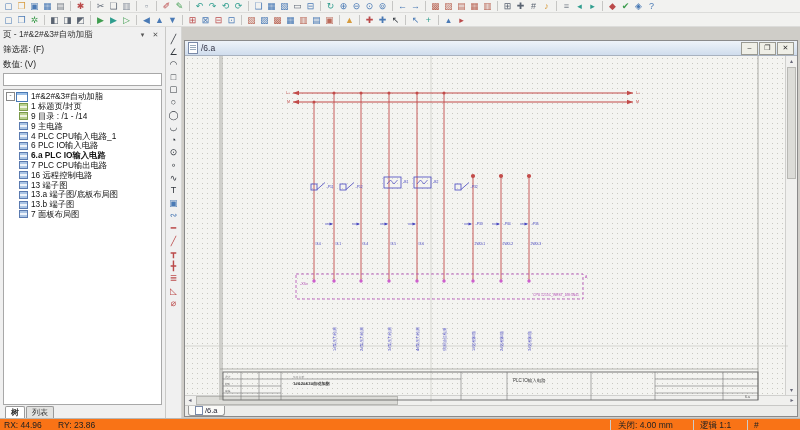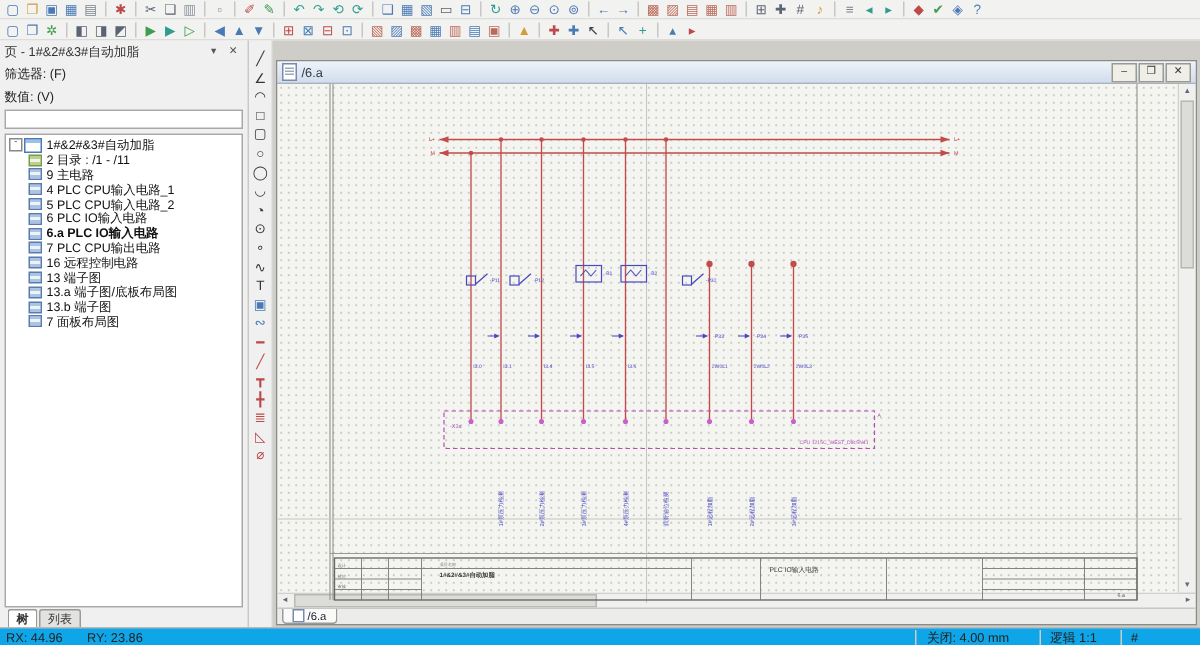--- a/index.html
+++ b/index.html
@@ -62,21 +62,21 @@
   .vscroll .thumb{height:110px;background:#dcdcd8;border:1px solid #b8b8b4;margin:1px;}
   .sarrow{height:10px;text-align:center;line-height:10px;}
   .hscroll{height:9px;background:#f0f0ee;border-top:1px solid #d0d0ce;display:flex;align-items:center;font-size:6px;color:#667;}
   .hscroll .sarrow{width:10px;height:9px;line-height:9px;}
   .hscroll .thumb{width:200px;height:7px;background:#dcdcd8;border:1px solid #b8b8b4;margin:0 1px;}
   .sheettabs{height:10px;background:#ececea;border-top:1px solid #c8c8c6;display:flex;align-items:flex-start;padding-left:3px;}
   .sheettab{display:flex;align-items:center;gap:2px;background:#fafaf8;border:1px solid #9a9a9a;border-top:none;
             height:9px;padding:0 6px;font-size:7.5px;color:#223;border-radius:0 0 3px 3px;}
   .sheettab .mini{width:6px;height:7px;background:#fff;border:1px solid #7a8aa8;}
   
-  #status{position:absolute;left:0;top:418px;width:800px;height:12px;background:#0ea5e9;
+  #status{position:absolute;left:0;top:418px;width:800px;height:12px;background:#f97316;
           border-top:1px solid #b8b8b6;font-size:8.5px;color:#222;}
   #status span{position:absolute;top:1px;}
   .stsep{position:absolute;top:1px;width:1px;height:10px;background:#cscscs;background:#cccccb;}
 </style>
 </head>
 <body>
 
 <div class="app">
 
   <div id="tb1" class="tbrow">
@@ -190,33 +190,33 @@
     <div class="plabel">数值: (V)</div>
     <input class="pinput" value="" style="">
     <div class="treebox" id="treebox">
         <div class="trow">
           <span class="exp">-</span>
           <span class="proj"></span>
           <span class="lbl">1#&amp;2#&amp;3#自动加脂</span>
         </div>
         <div class="trow">
           <span class="pg green"></span>
-          <span class="lbl">2 目录 : /1 - /11</span>
+          <span class="lbl">1 标题页/封页</span>
+        </div>
+        <div class="trow">
+          <span class="pg green"></span>
+          <span class="lbl">9 目录 : /1 - /14</span>
         </div>
         <div class="trow">
           <span class="pg blue"></span>
           <span class="lbl">9 主电路</span>
         </div>
         <div class="trow">
           <span class="pg blue"></span>
           <span class="lbl">4 PLC CPU输入电路_1</span>
-        </div>
-        <div class="trow">
-          <span class="pg blue"></span>
-          <span class="lbl">5 PLC CPU输入电路_2</span>
         </div>
         <div class="trow">
           <span class="pg blue"></span>
           <span class="lbl">6 PLC IO输入电路</span>
         </div>
         <div class="trow bold">
           <span class="pg blue"></span>
           <span class="lbl">6.a PLC IO输入电路</span>
         </div>
         <div class="trow">

